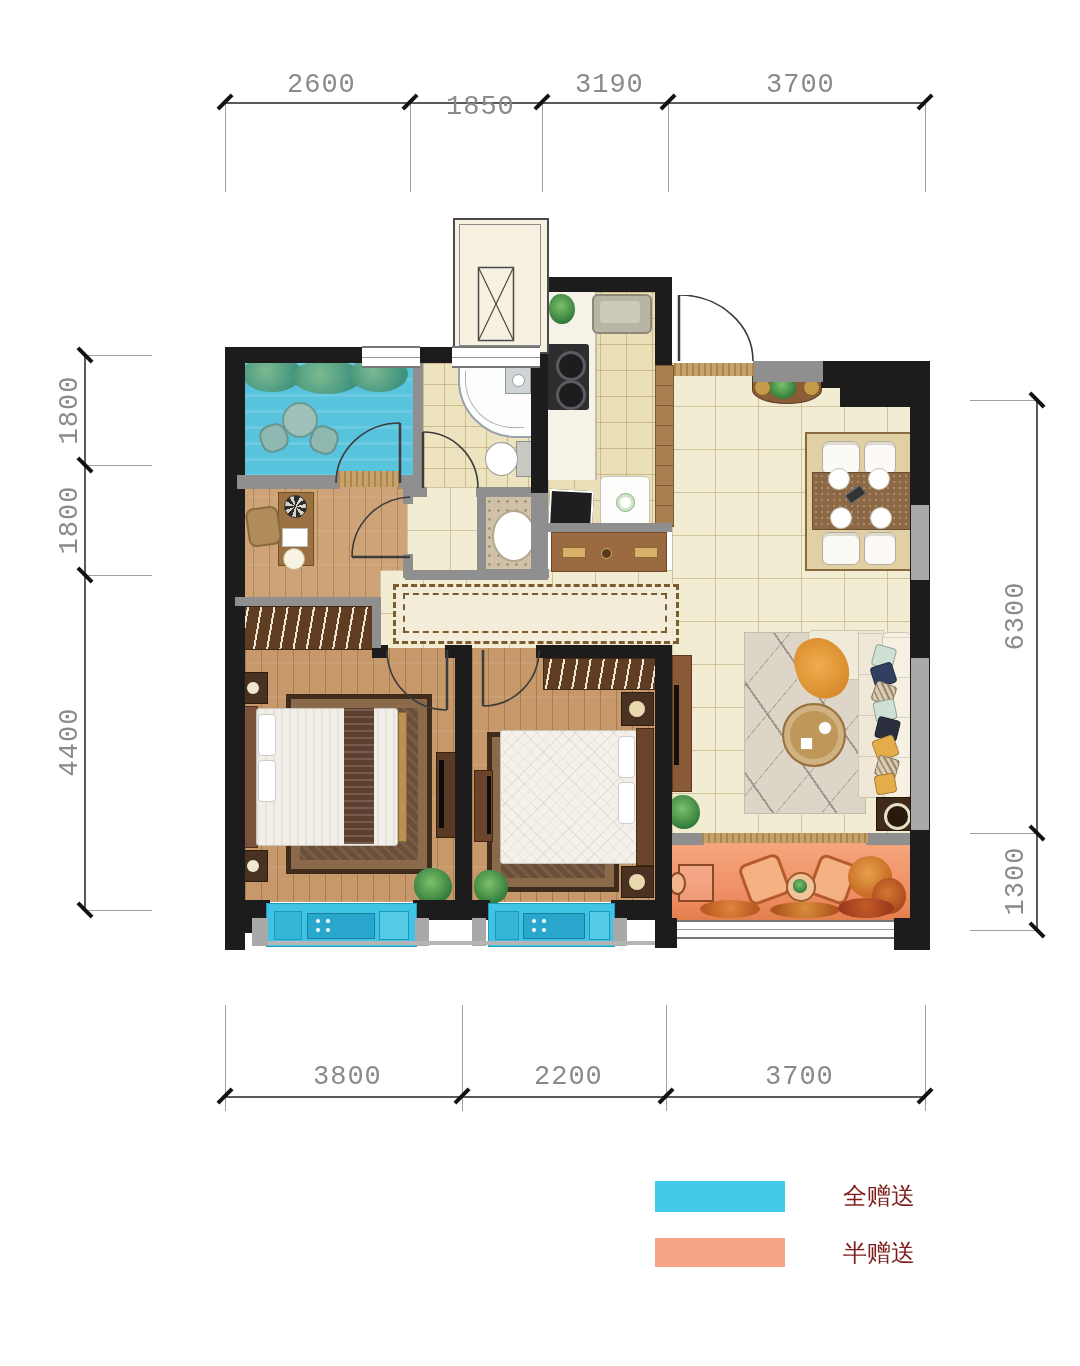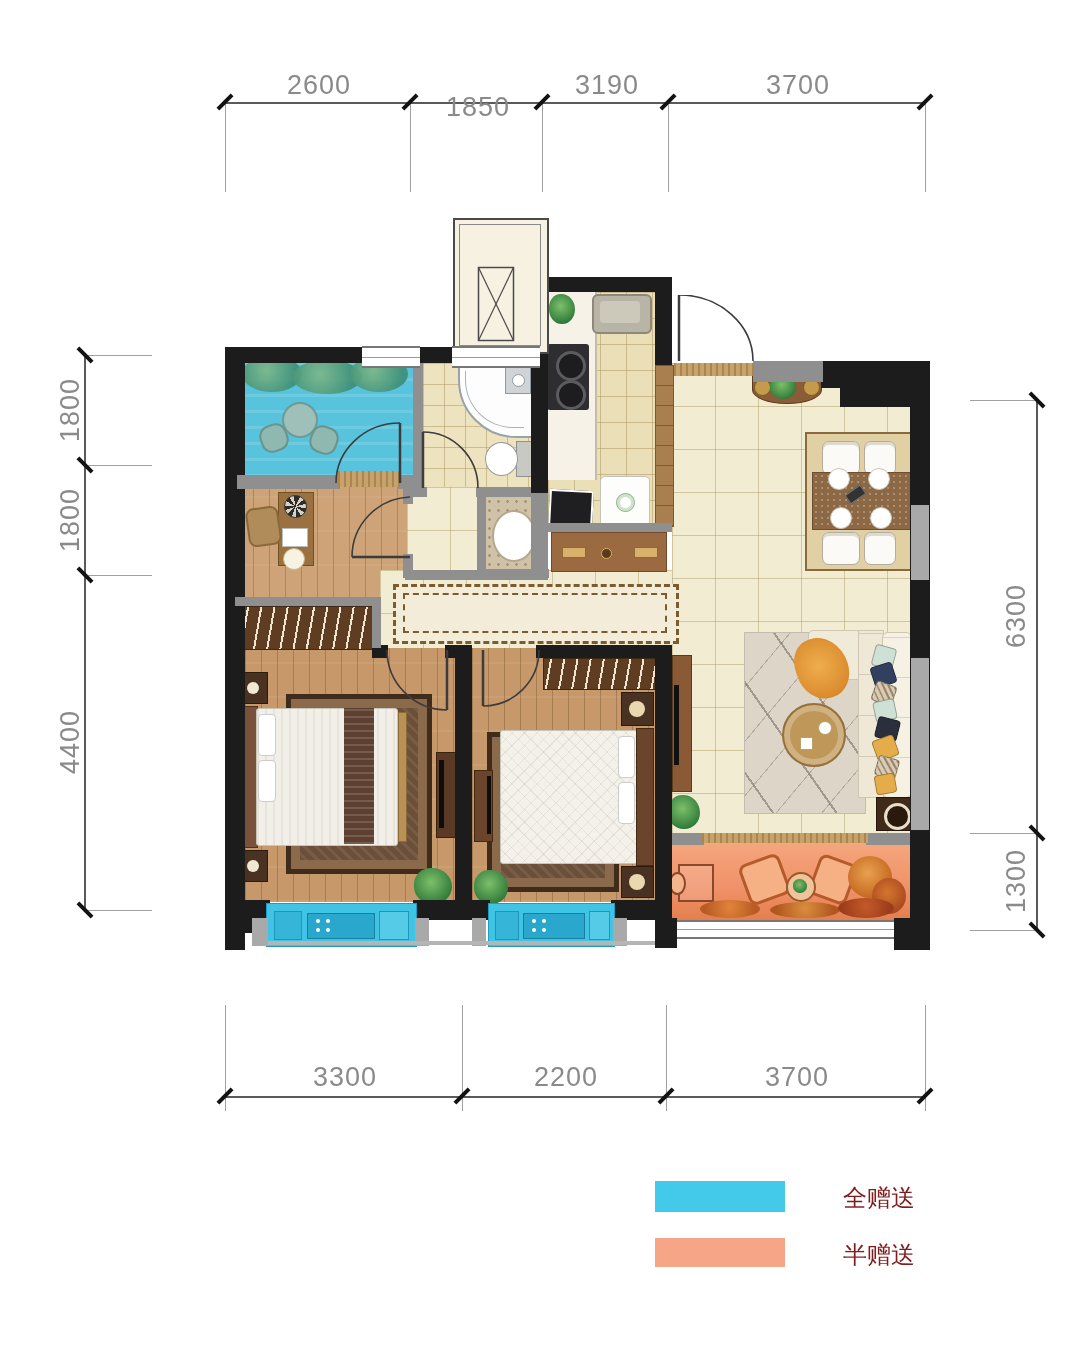--- a/index.html
+++ b/index.html
@@ -1,17 +1,17 @@
 <!DOCTYPE html>
 <html><head>
 <meta charset="utf-8">
 <style>
   html,body{margin:0;padding:0;background:#fff;}
   .canvas{position:relative;width:1080px;height:1366px;background:#fff;overflow:hidden;
-          font-family:Liberation Sans, sans-serif;}
+          font-family:Liberation Mono, monospace;}
   .abs{position:absolute;}
   
   .w{position:absolute;background:#1c1c1c;}
   .gw{position:absolute;background:#8f8f8f;}
   .gwl{position:absolute;background:#a9a9a9;}
   .thr{position:absolute;background:#c7a26a;background-image:repeating-linear-gradient(90deg,rgba(120,80,30,.35) 0 2px,transparent 2px 6px);}
   
   .dimline{position:absolute;background:#5a5a5a;}
   .ext{position:absolute;background:#a0a0a0;}
   .tick{position:absolute;width:20px;height:4px;background:#121212;}
@@ -67,21 +67,21 @@
 
   <div class="dimline" style="left:225px;top:1096px;width:700px;height:2px;"></div>
   <div class="ext" style="left:225px;top:1005px;width:1px;height:106px;"></div>
   <div class="ext" style="left:462px;top:1005px;width:1px;height:106px;"></div>
   <div class="ext" style="left:666px;top:1005px;width:1px;height:106px;"></div>
   <div class="ext" style="left:925px;top:1005px;width:1px;height:106px;"></div>
   <div class="tick tickH" style="left:215px;top:1094px;"></div>
   <div class="tick tickH" style="left:452px;top:1094px;"></div>
   <div class="tick tickH" style="left:656px;top:1094px;"></div>
   <div class="tick tickH" style="left:915px;top:1094px;"></div>
-  <div class="dimtxt" style="left:313px;top:1062px;width:60px;">3300</div>
+  <div class="dimtxt" style="left:313px;top:1062px;width:60px;">3800</div>
   <div class="dimtxt" style="left:534px;top:1062px;width:60px;">2200</div>
   <div class="dimtxt" style="left:765px;top:1062px;width:60px;">3700</div>
 
   <div class="dimline" style="left:84px;top:355px;width:2px;height:557px;"></div>
   <div class="ext" style="left:86px;top:355px;width:66px;height:1px;"></div>
   <div class="ext" style="left:86px;top:465px;width:66px;height:1px;"></div>
   <div class="ext" style="left:86px;top:575px;width:66px;height:1px;"></div>
   <div class="ext" style="left:86px;top:910px;width:66px;height:1px;"></div>
   <div class="tick tickV" style="left:75px;top:353px;"></div>
   <div class="tick tickV" style="left:75px;top:463px;"></div>

